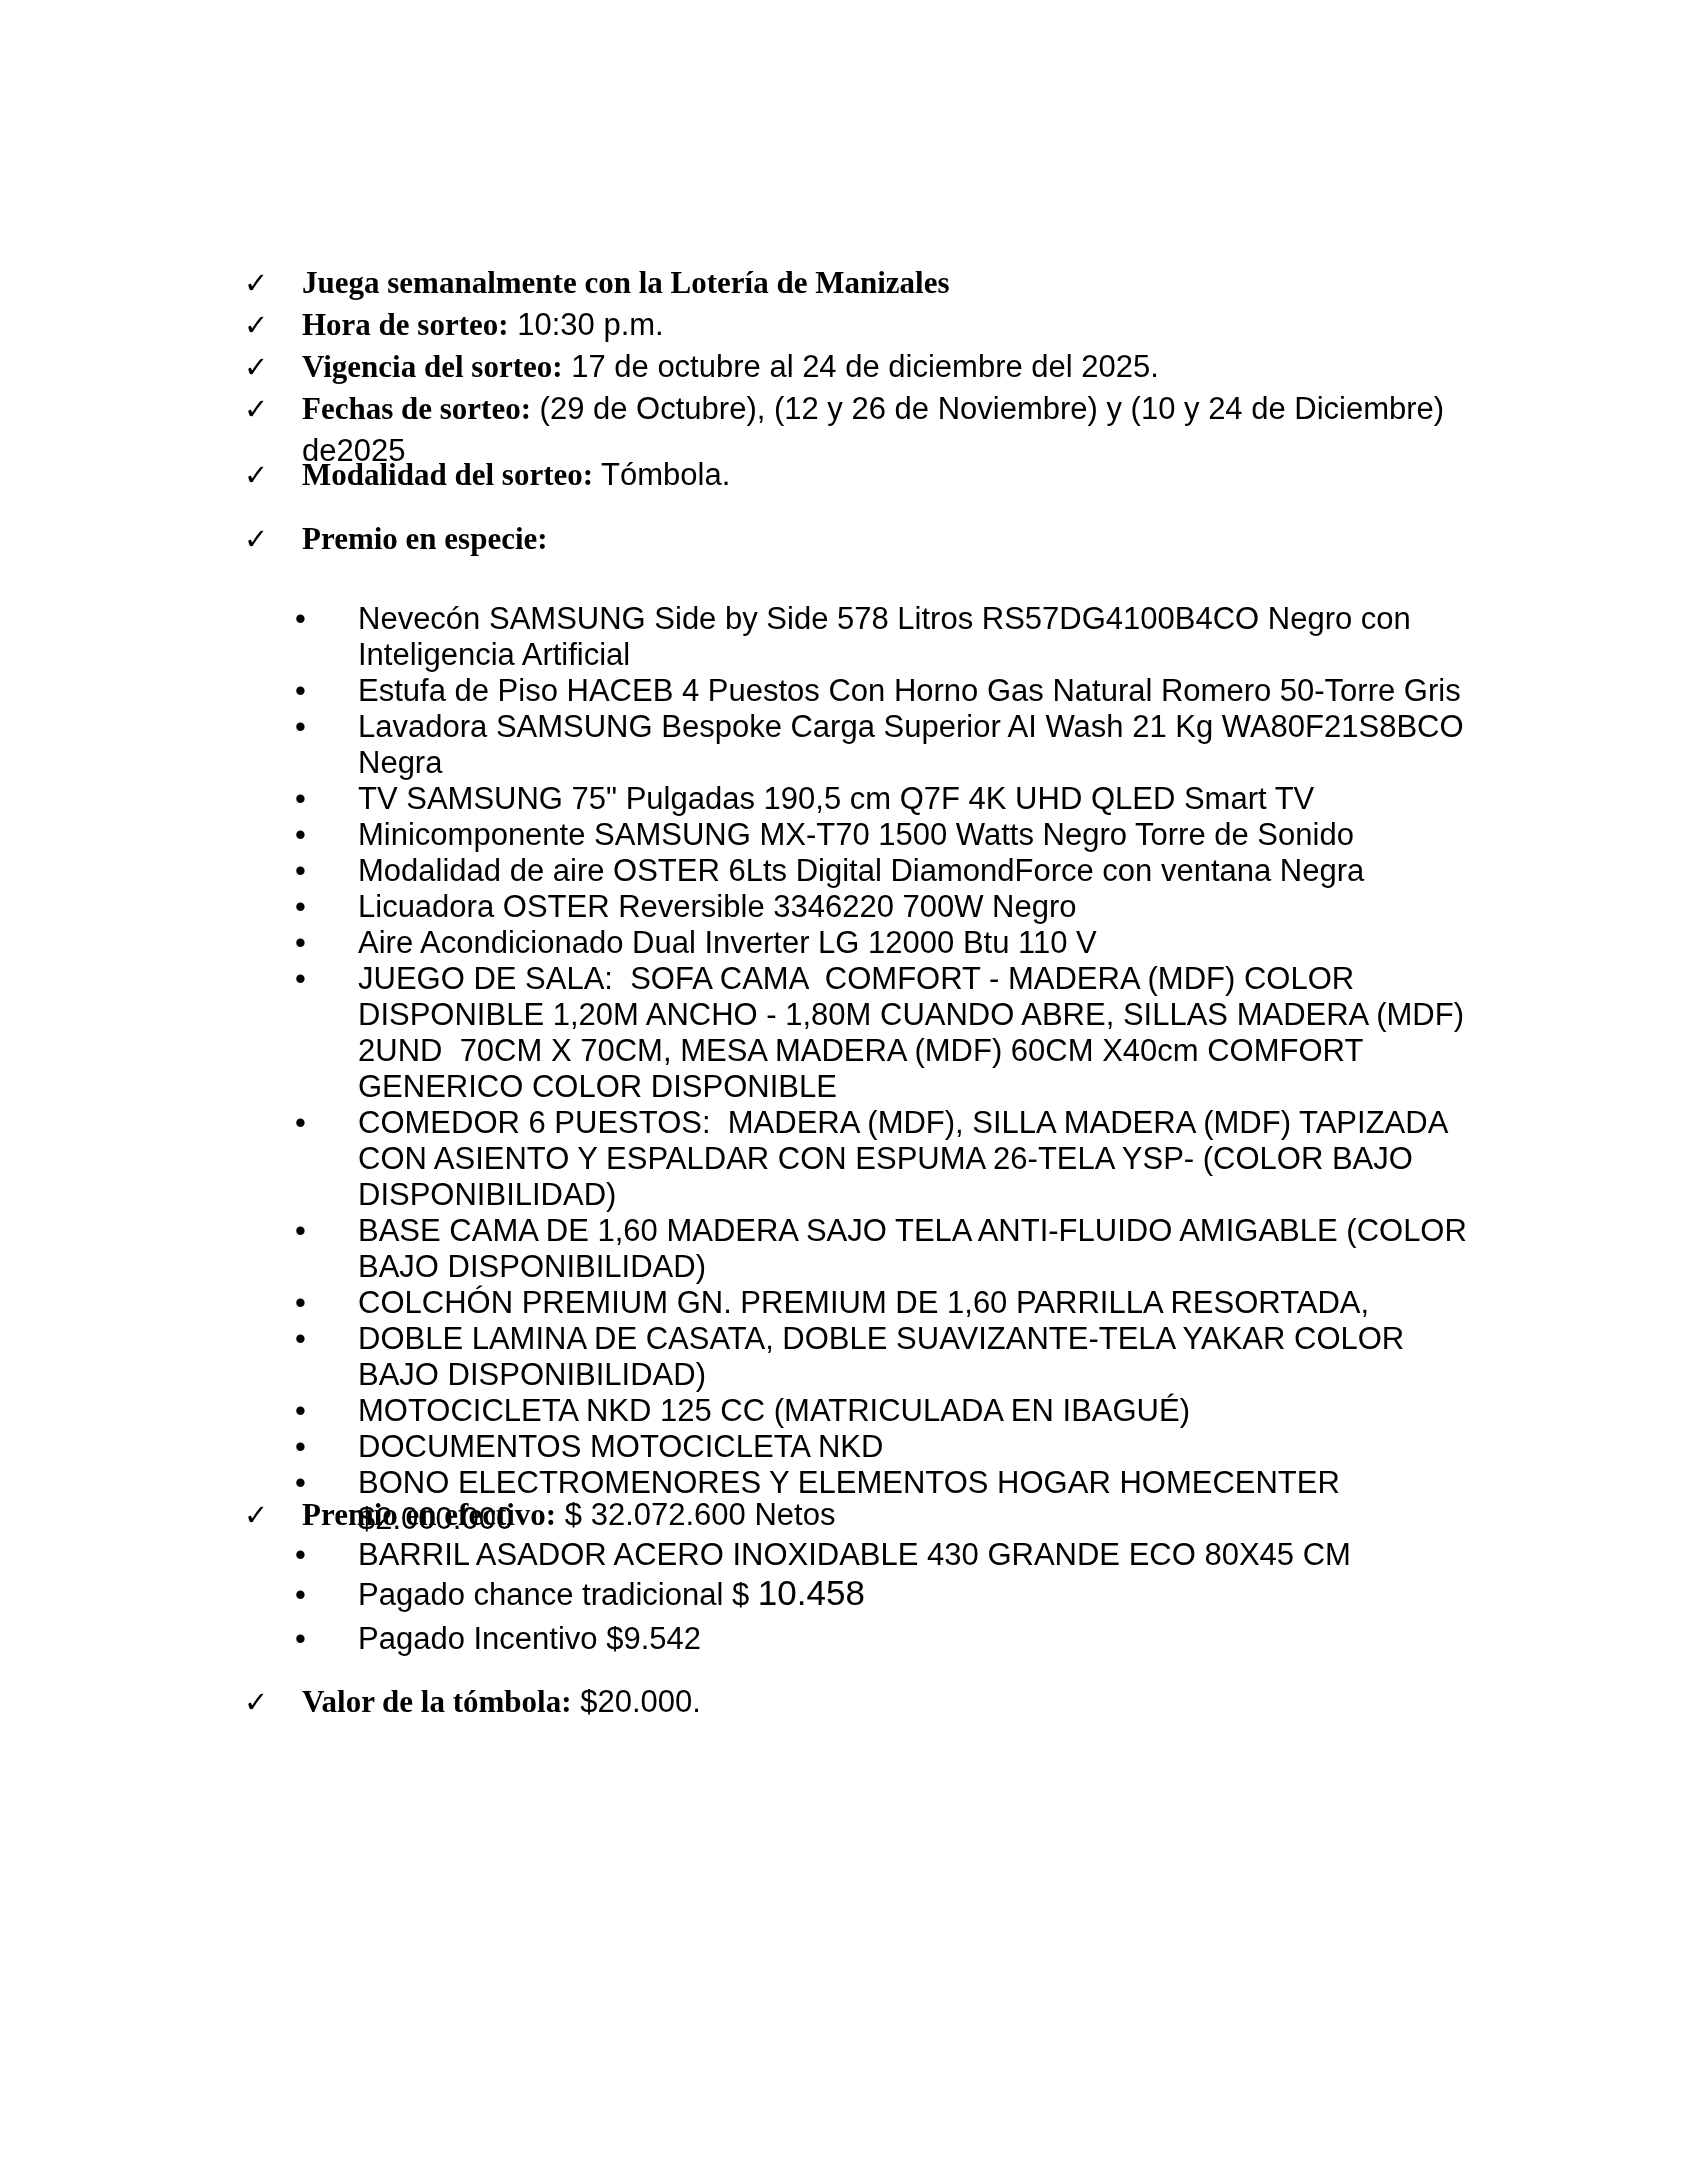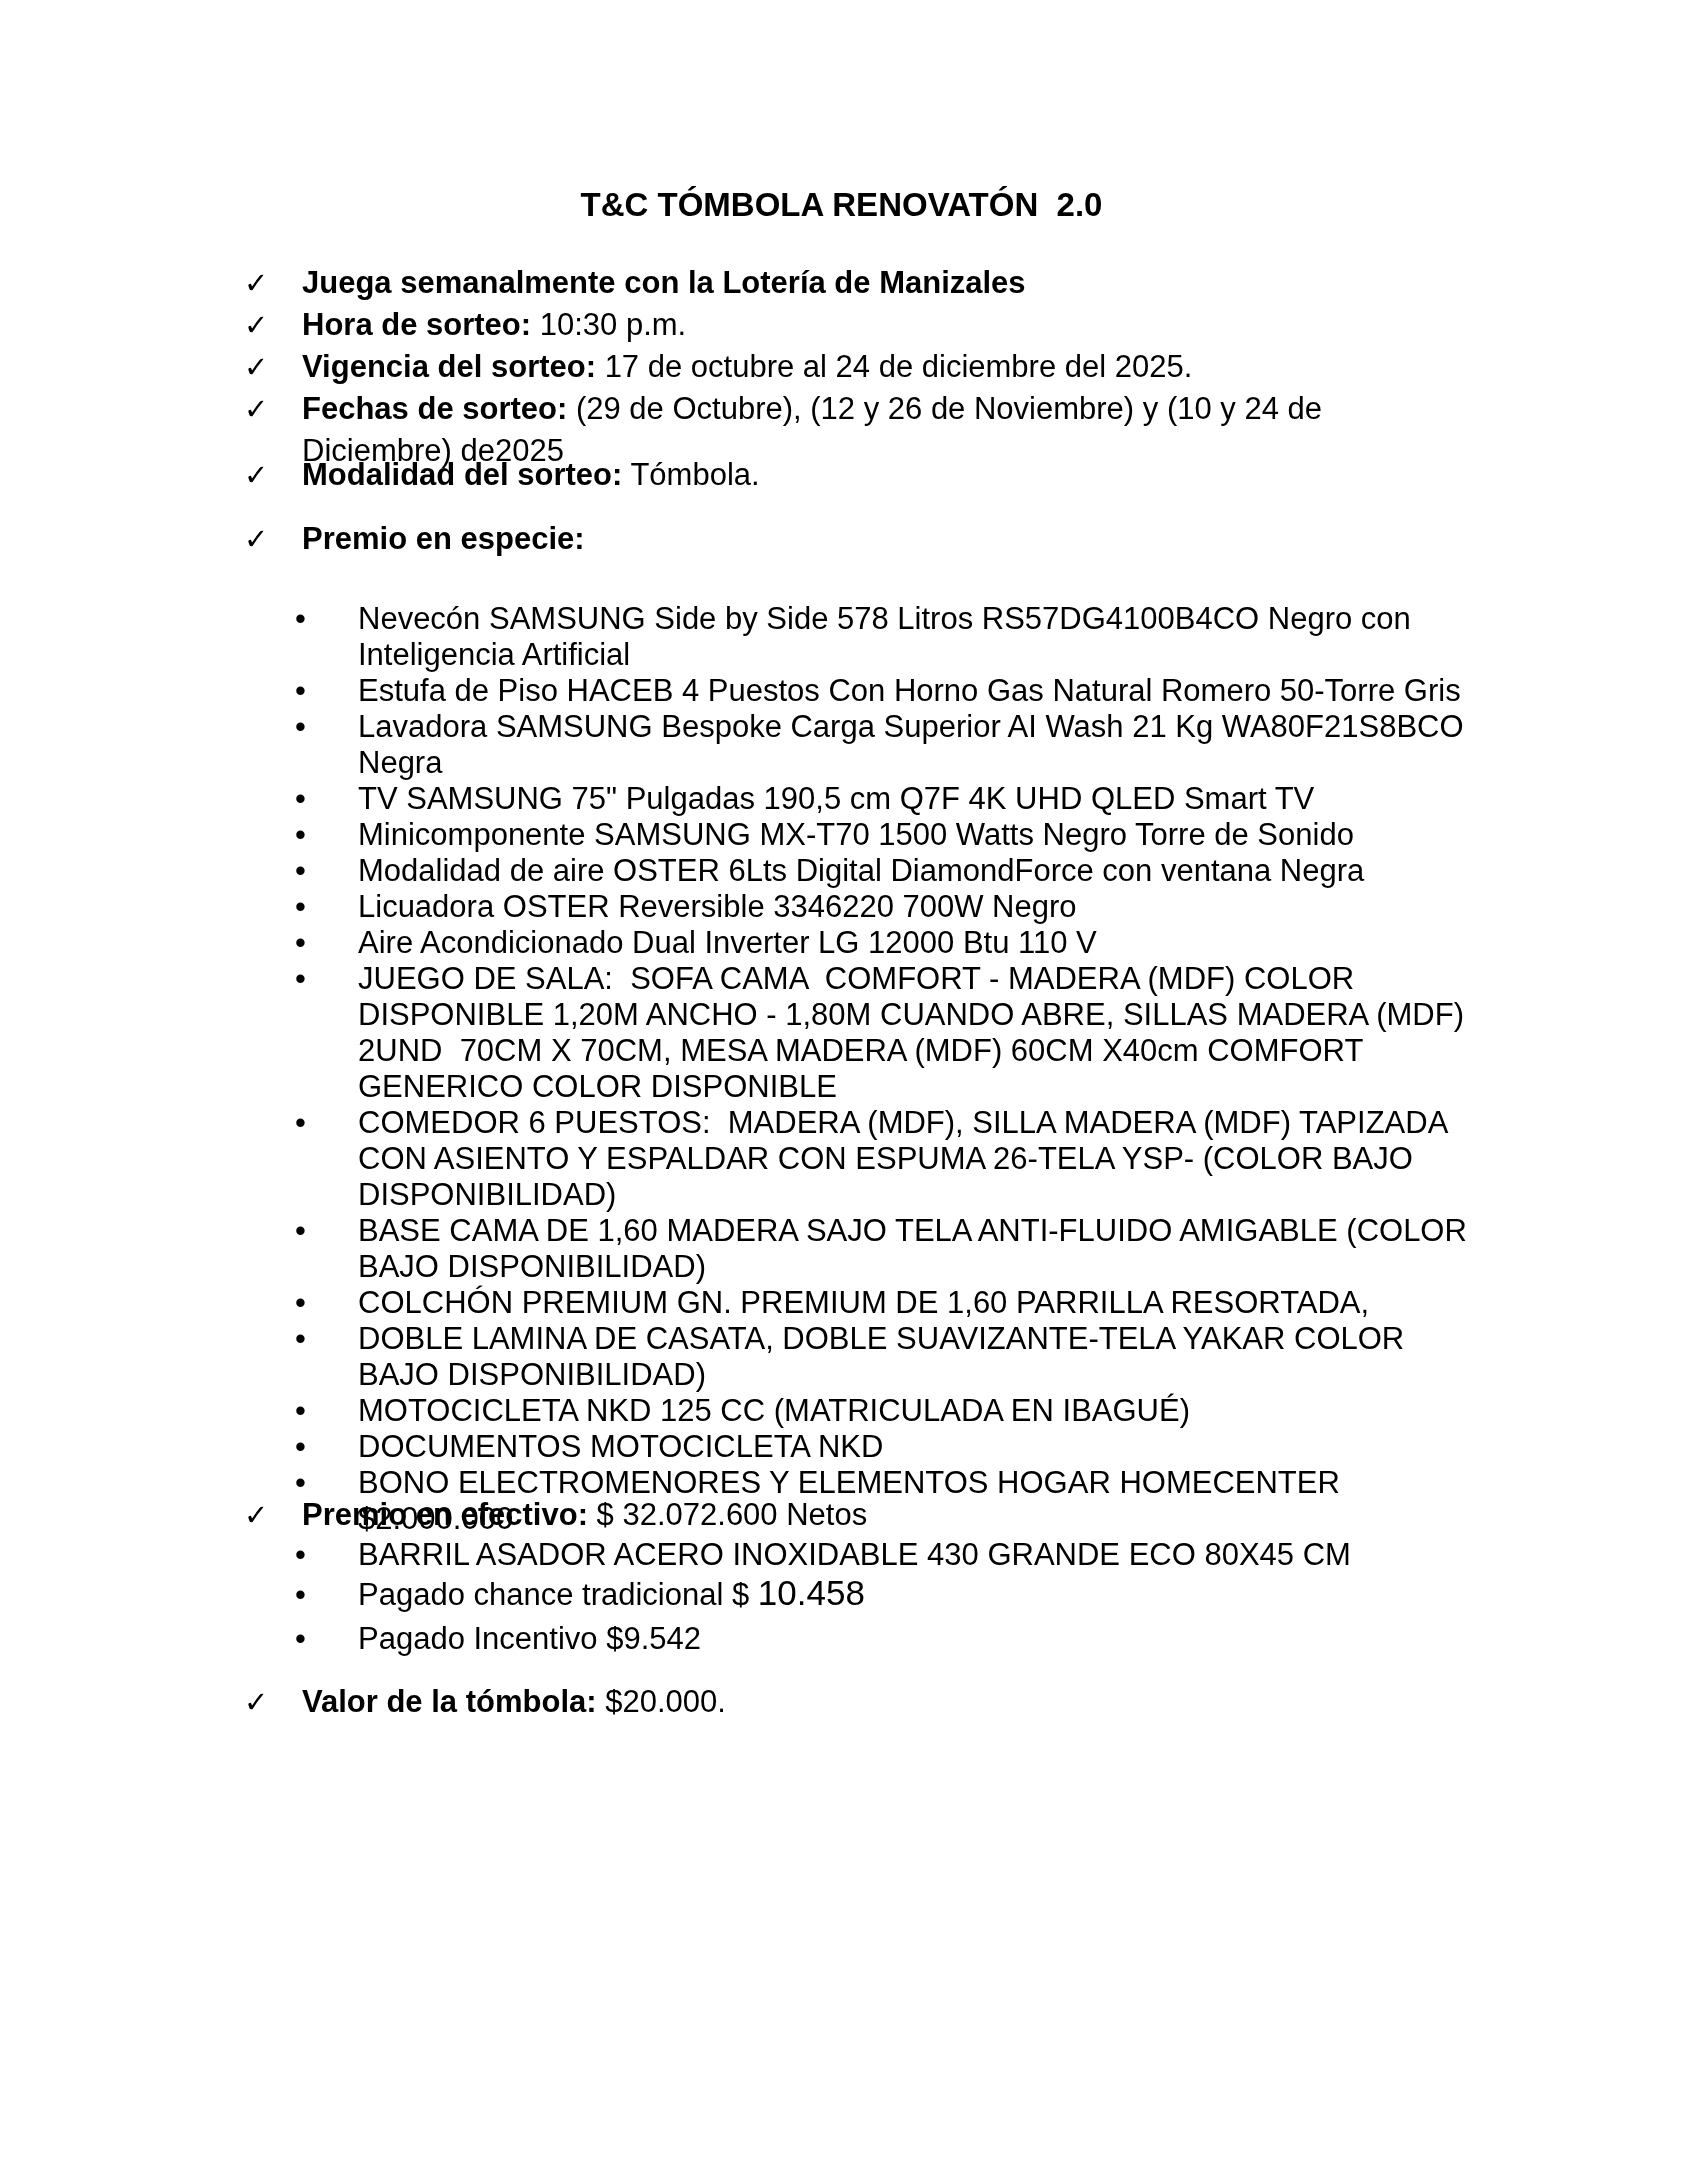--- a/index.html
+++ b/index.html
@@ -29,21 +29,21 @@
     align-items:baseline;
     font-size:31px;
     line-height:42px;
   }
   .check-icon{
     flex:0 0 58px;
     font-size:29px;
     font-family:"DejaVu Sans",sans-serif;
   }
   .check-text{flex:1 1 auto;max-width:1173px;white-space:pre-wrap;}
-  .check-label{font-weight:bold;}
+  .check-label{font-weight:bold;font-family:Liberation Serif, serif;}
   #checks-intro{top:262px;}
   #check-modalidad{top:454px;}
   #check-especie{top:518px;}
   #check-efectivo{top:1494px;}
   #check-valor{top:1681px;}
   
   .bullets{position:absolute;left:295px;width:1175px;}
   #prizes{top:601px;}
   #cash-bullets{top:1572px;}
   .bullet-row{
@@ -55,21 +55,20 @@
   #cash-bullets .bullet-row{line-height:42px;}
   .bullet-icon{flex:0 0 47px;font-size:31px;}
   .bullet-text{flex:1 1 auto;max-width:1129px;white-space:pre-wrap;margin-left:16px;}
   .alt-num{font-size:35px;}
 </style>
 </head>
 <body>
 
 <div id="page">
 
-  <div class="doc-title">T&amp;C TÓMBOLA RENOVATÓN  2.0</div>
 
   <div id="checks-intro" class="checks">
 
       <div class="check-row">
         <span class="check-icon">✓</span>
         <span class="check-text"><b class="check-label">Juega semanalmente con la Lotería de Manizales</b><span></span></span>
       </div>
 
       <div class="check-row">
         <span class="check-icon">✓</span>

